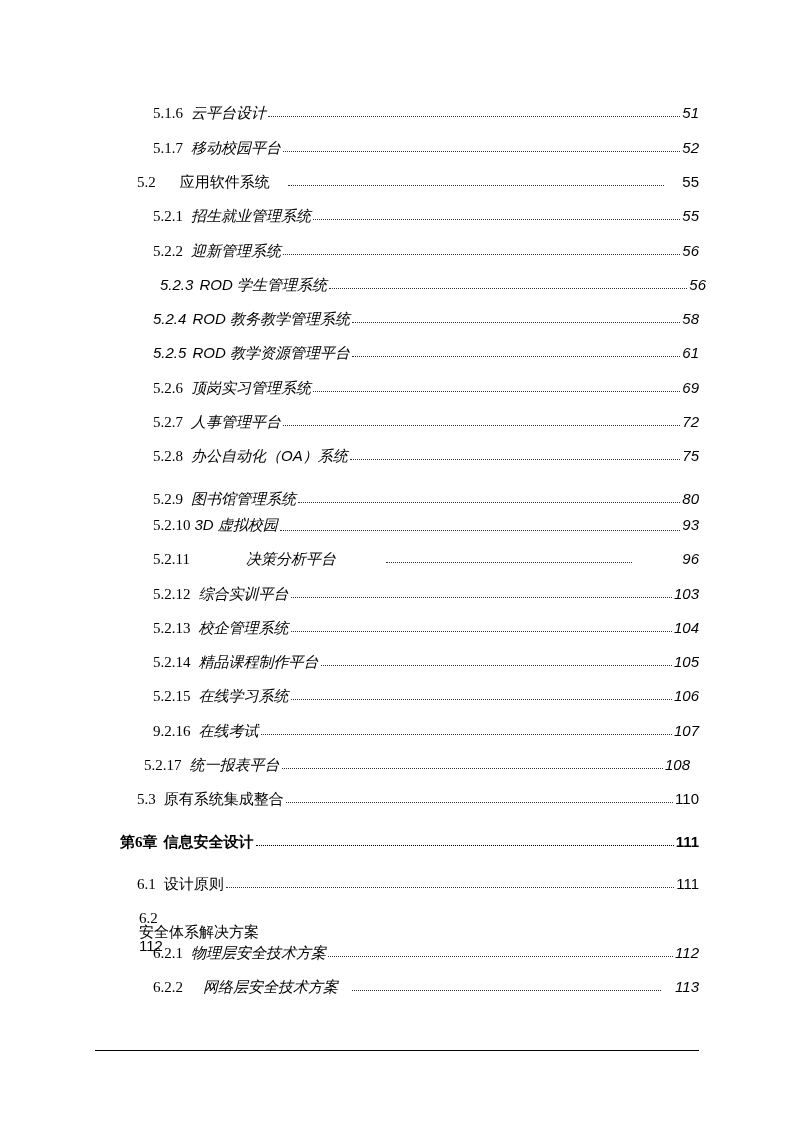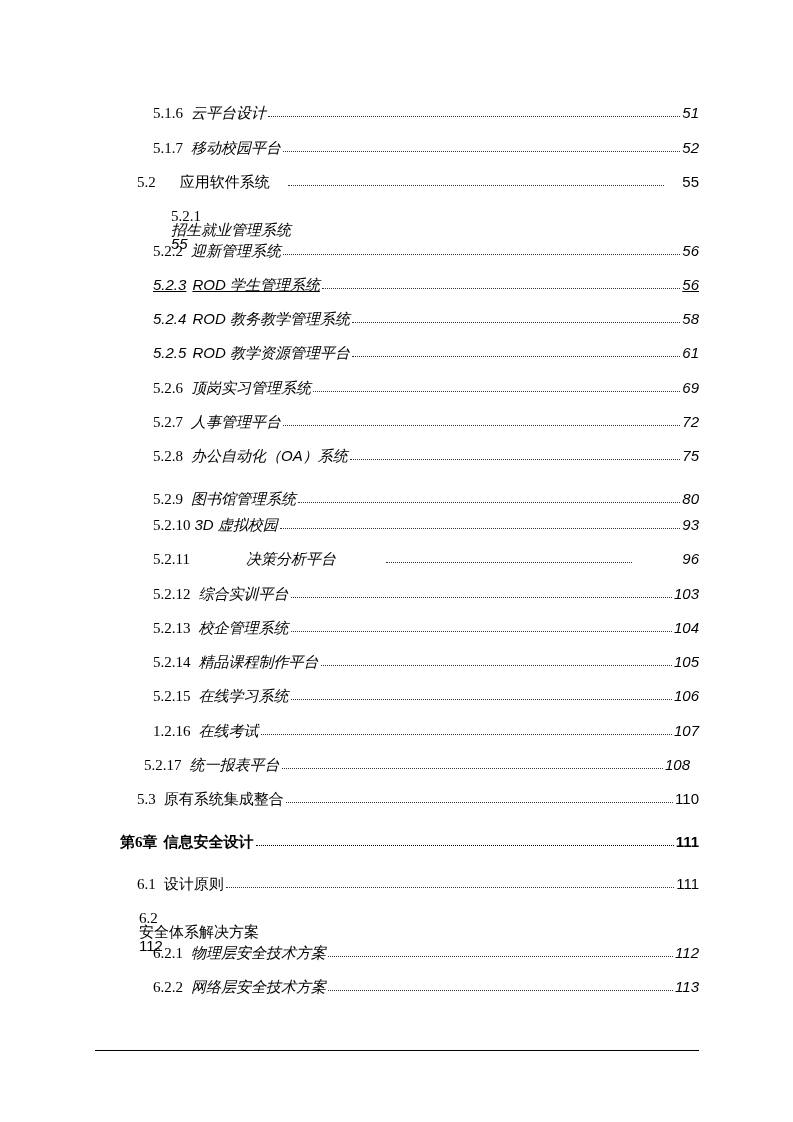--- a/index.html
+++ b/index.html
@@ -35,33 +35,33 @@
     <span class="title">移动校园平台</span>
     <span class="leader"></span>
     <span class="page">52</span>
   </div>
   <div class="entry l2" style="top:175px; left:137px; width:562px;gap:16px;">
     <span class="num">5.2</span>
     <span class="title">应用软件系统</span>
     <span class="leader"></span>
     <span class="page">55</span>
   </div>
-  <div class="entry l3" style="top:209px; left:169px; width:546px;flex-direction:column;">
+  <div class="entry l3" style="top:209px; left:153px; width:546px;">
     <span class="num">5.2.1</span>
     <span class="title">招生就业管理系统</span>
     <span class="leader"></span>
     <span class="page">55</span>
   </div>
   <div class="entry l3" style="top:244px; left:153px; width:546px;">
     <span class="num">5.2.2</span>
     <span class="title">迎新管理系统</span>
     <span class="leader"></span>
     <span class="page">56</span>
   </div>
-  <div class="entry l3" style="top:278px; left:153px; width:546px;text-decoration:underline;">
+  <div class="entry l3" style="top:278px; left:160px; width:546px;">
     <span class="num sans">5.2.3</span>
     <span class="title">ROD 学生管理系统</span>
     <span class="leader"></span>
     <span class="page">56</span>
   </div>
   <div class="entry l3" style="top:312px; left:153px; width:546px;">
     <span class="num sans">5.2.4</span>
     <span class="title">ROD 教务教学管理系统</span>
     <span class="leader"></span>
     <span class="page">58</span>
@@ -89,21 +89,21 @@
     <span class="title">办公自动化（OA）系统</span>
     <span class="leader"></span>
     <span class="page">75</span>
   </div>
   <div class="entry l3" style="top:492px; left:153px; width:546px;">
     <span class="num">5.2.9</span>
     <span class="title">图书馆管理系统</span>
     <span class="leader"></span>
     <span class="page">80</span>
   </div>
-  <div class="entry l3" style="top:518px; left:153px; width:546px;">
+  <div class="entry l3" style="top:518px; left:153px; width:546px;align-items:flex-end;">
     <span class="num" style="margin-right:4px;">5.2.10</span>
     <span class="title">3D 虚拟校园</span>
     <span class="leader"></span>
     <span class="page">93</span>
   </div>
   <div class="entry l3" style="top:552px; left:153px; width:546px;gap:48px;">
     <span class="num">5.2.11</span>
     <span class="title">决策分析平台</span>
     <span class="leader"></span>
     <span class="page">96</span>
@@ -126,21 +126,21 @@
     <span class="leader"></span>
     <span class="page">105</span>
   </div>
   <div class="entry l3" style="top:689px; left:153px; width:546px;">
     <span class="num">5.2.15</span>
     <span class="title">在线学习系统</span>
     <span class="leader"></span>
     <span class="page">106</span>
   </div>
   <div class="entry l3" style="top:724px; left:153px; width:546px;">
-    <span class="num">1.2.16</span>
+    <span class="num">9.2.16</span>
     <span class="title">在线考试</span>
     <span class="leader"></span>
     <span class="page">107</span>
   </div>
   <div class="entry l3" style="top:758px; left:144px; width:546px;">
     <span class="num">5.2.17</span>
     <span class="title">统一报表平台</span>
     <span class="leader"></span>
     <span class="page">108</span>
   </div>
@@ -167,21 +167,21 @@
     <span class="title">安全体系解决方案</span>
     <span class="leader"></span>
     <span class="page">112</span>
   </div>
   <div class="entry l3" style="top:946px; left:153px; width:546px;">
     <span class="num">6.2.1</span>
     <span class="title">物理层安全技术方案</span>
     <span class="leader"></span>
     <span class="page">112</span>
   </div>
-  <div class="entry l3" style="top:980px; left:153px; width:546px;">
+  <div class="entry l3" style="top:980px; left:153px; width:546px;gap:12px;">
     <span class="num">6.2.2</span>
     <span class="title">网络层安全技术方案</span>
     <span class="leader"></span>
     <span class="page">113</span>
   </div>
 </div>
 
 <div class="footer-rule"></div>
 
 </body></html>

